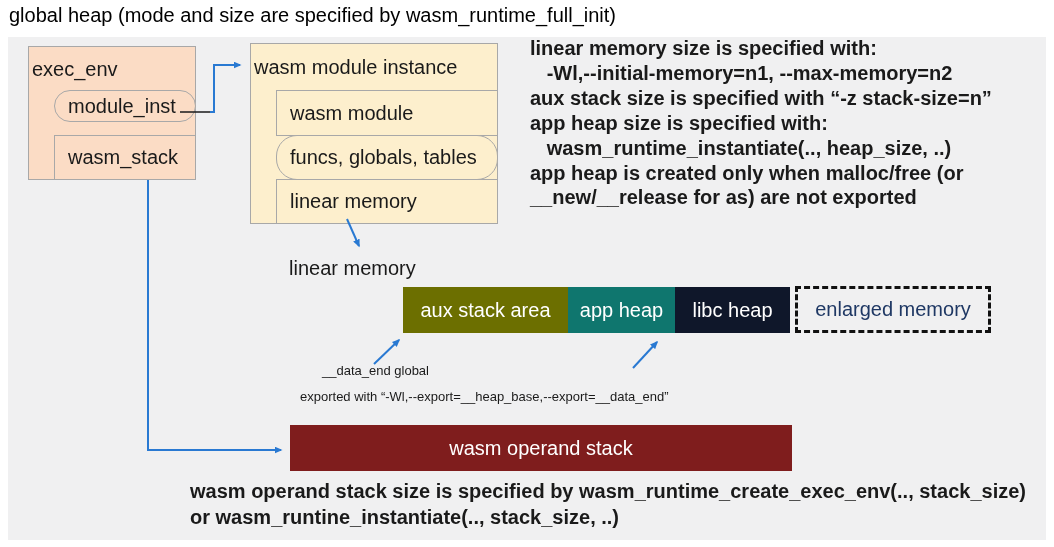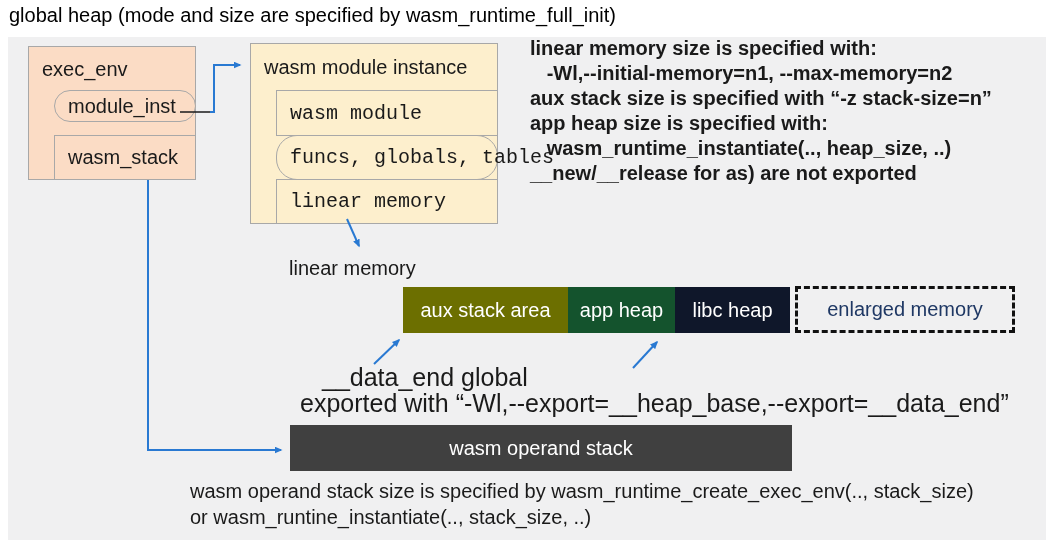--- a/index.html
+++ b/index.html
@@ -14,62 +14,62 @@
   }
   .backdrop{
     position:absolute;left:8px;top:37px;width:1038px;height:503px;
     background:#f0f0f1;
   }
   .group-box{
     position:absolute;box-sizing:border-box;border:1px solid #a8a8a8;
     font-size:20px;
   }
   .group-box .hdr{
-    box-sizing:border-box;display:flex;align-items:center;padding-left:13px;
+    box-sizing:border-box;display:flex;align-items:center;padding-left:3px;
     white-space:nowrap;
   }
   .sub-row{
     position:absolute;box-sizing:border-box;border:1px solid #a8a8a8;
     display:flex;align-items:center;padding-left:13px;white-space:nowrap;
   }
   .exec-box{left:28px;top:46px;width:168px;height:134px;background:#fbdcc5;}
   .exec-box .hdr{height:44px;}
   .exec-box .sub-row{left:25px;width:142px;background:#fbdcc5;}
   .mi-box{left:250px;top:43px;width:248px;height:181px;background:#fdefcd;}
   .mi-box .hdr{height:47px;}
-  .mi-box .sub-row{left:25px;width:222px;background:#fdefcd;font-family:Liberation Mono, monospace;}
+  .mi-box .sub-row{left:25px;width:222px;background:#fdefcd;}
   .notes-right{
     position:absolute;left:530px;top:36px;font-size:20px;line-height:24.9px;font-weight:bold;
   }
   .notes-right div{white-space:pre;}
   .lm-label{position:absolute;left:289px;top:257px;font-size:20px;white-space:nowrap;}
   .seg{
     position:absolute;top:287px;height:46px;box-sizing:border-box;
     display:flex;align-items:center;justify-content:center;
     color:#ffffff;font-size:20px;white-space:nowrap;
   }
   .seg-data{left:290px;width:113px;background:#0f74b8;}
   .seg-aux{left:403px;width:165px;background:#6c6f00;}
-  .seg-app{left:568px;width:107px;background:#14532d;}
+  .seg-app{left:568px;width:107px;background:#0f766e;}
   .seg-libc{left:675px;width:115px;background:#0f172a;}
   .seg-enlarged{
-    left:795px;top:286px;width:220px;height:47px;background:transparent;
+    left:795px;top:286px;width:196px;height:47px;background:transparent;
     border:3px dashed #111111;color:#1f3864;text-align:center;
   }
-  .annot{position:absolute;font-size:25px;white-space:nowrap;}
+  .annot{position:absolute;font-size:13px;white-space:nowrap;}
   .a-dataend{left:322px;top:363px;}
   .a-heapbase{left:603px;top:362px;}
   .a-export{left:300px;top:389px;}
   .op-stack{
     position:absolute;left:290px;top:425px;width:502px;height:46px;
-    background:#404040;color:#ffffff;font-size:20px;
+    background:#7f1d1d;color:#ffffff;font-size:20px;
     display:flex;align-items:center;justify-content:center;white-space:nowrap;
   }
   .notes-bottom{
-    position:absolute;left:190px;top:479px;font-size:20px;line-height:25.5px;
+    position:absolute;left:190px;top:479px;font-size:20px;line-height:25.5px;font-weight:bold;
   }
   .notes-bottom div{white-space:pre;}
   .overlay{position:absolute;left:0;top:0;width:1054px;height:547px;pointer-events:none;}
 </style>
 </head>
 <body>
 
 <div class="canvas">
 
   <div class="title">global heap (mode and size are specified by wasm_runtime_full_init)</div>
@@ -88,20 +88,21 @@
     <div class="sub-row" style="top:91px;height:45px;border-radius:21px;">funcs, globals, tables</div>
     <div class="sub-row" style="top:135px;height:45px;">linear memory</div>
   </div>
 
   <div class="notes-right">
     <div>linear memory size is specified with:</div>
     <div>   -Wl,--initial-memory=n1, --max-memory=n2</div>
     <div>aux stack size is specified with “-z stack-size=n”</div>
     <div>app heap size is specified with:</div>
     <div>   wasm_runtime_instantiate(.., heap_size, ..)</div>
+    <div>app heap is created only when malloc/free (or</div>
     <div>__new/__release for as) are not exported</div>
   </div>
 
   <div class="lm-label">linear memory</div>
   <div class="seg seg-aux">aux stack area</div>
   <div class="seg seg-app">app heap</div>
   <div class="seg seg-libc">libc heap</div>
   <div class="seg seg-enlarged">enlarged memory</div>
 
   <div class="annot a-dataend">__data_end global</div>

